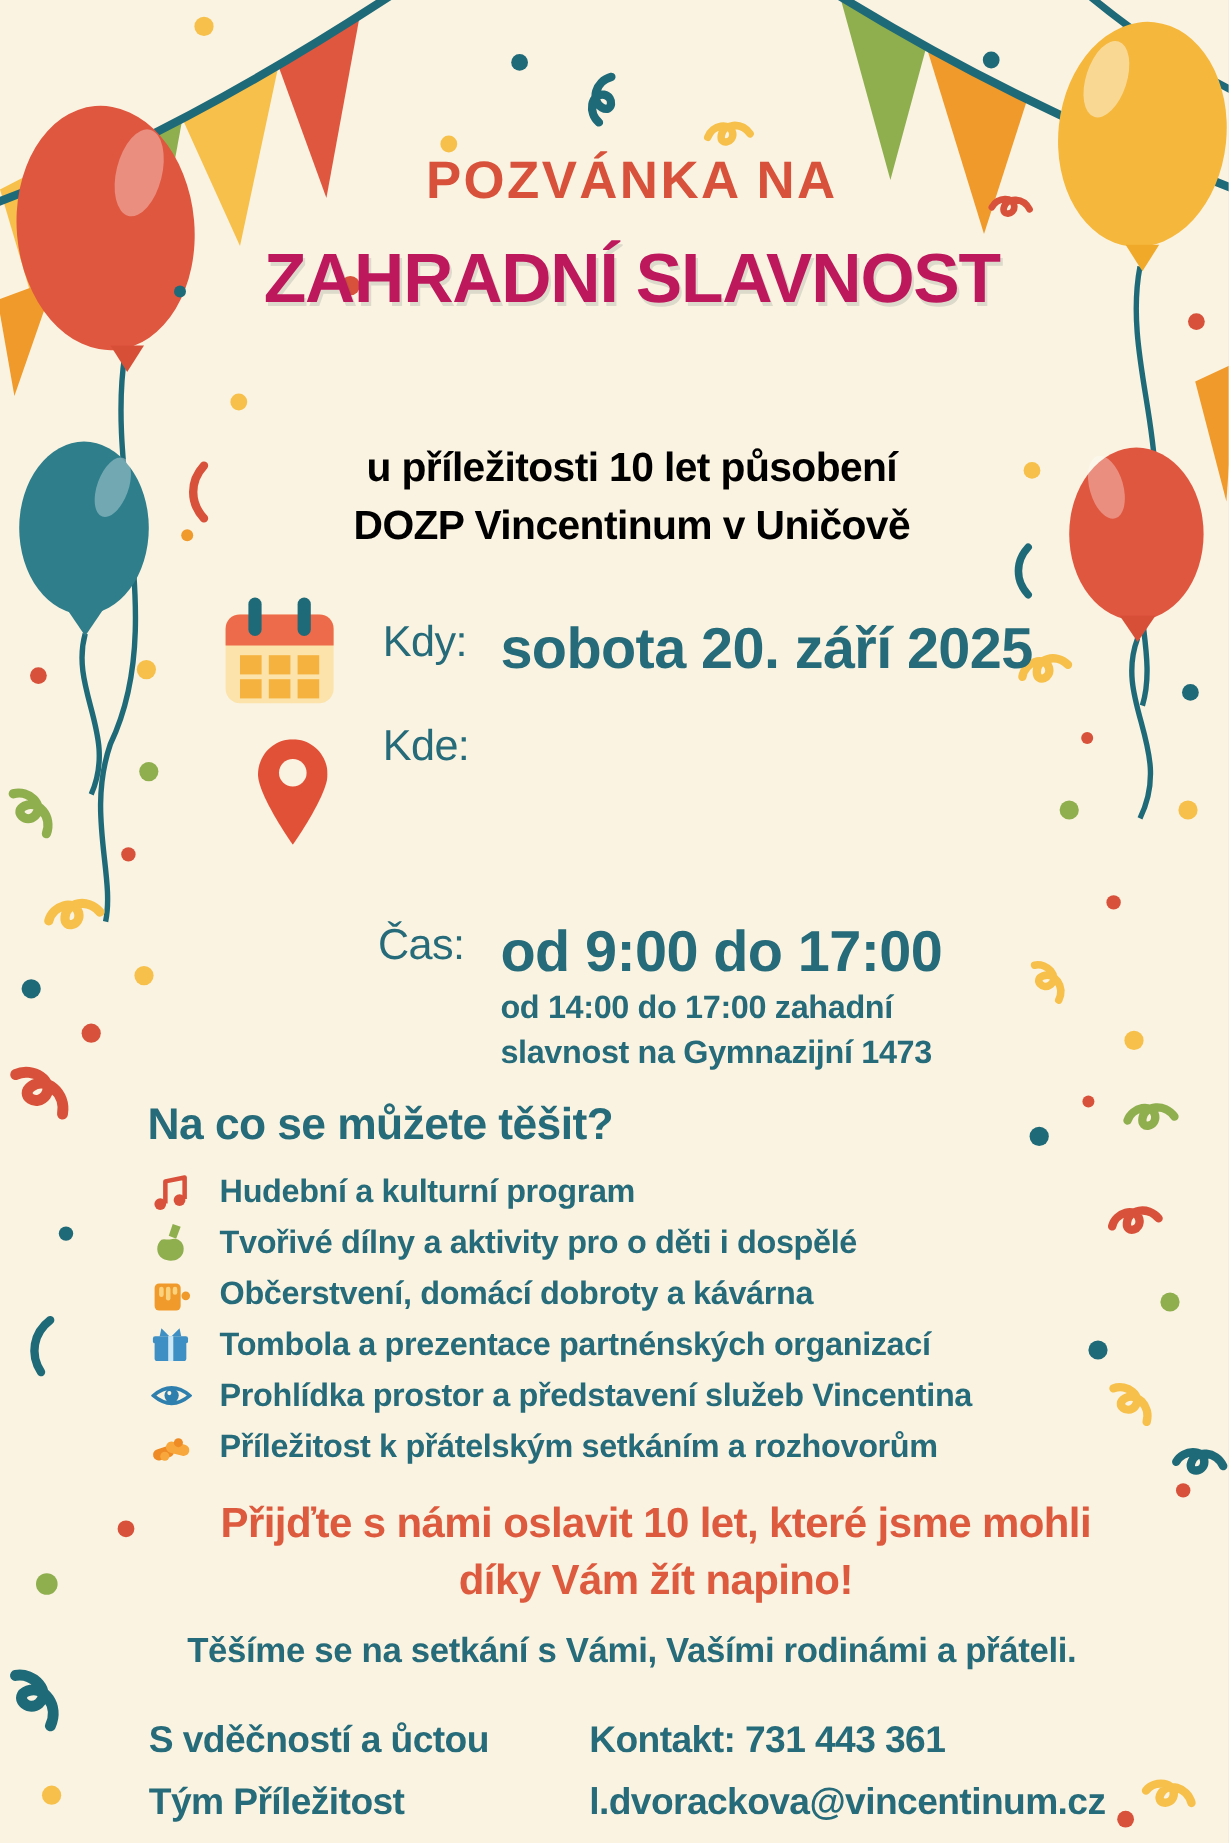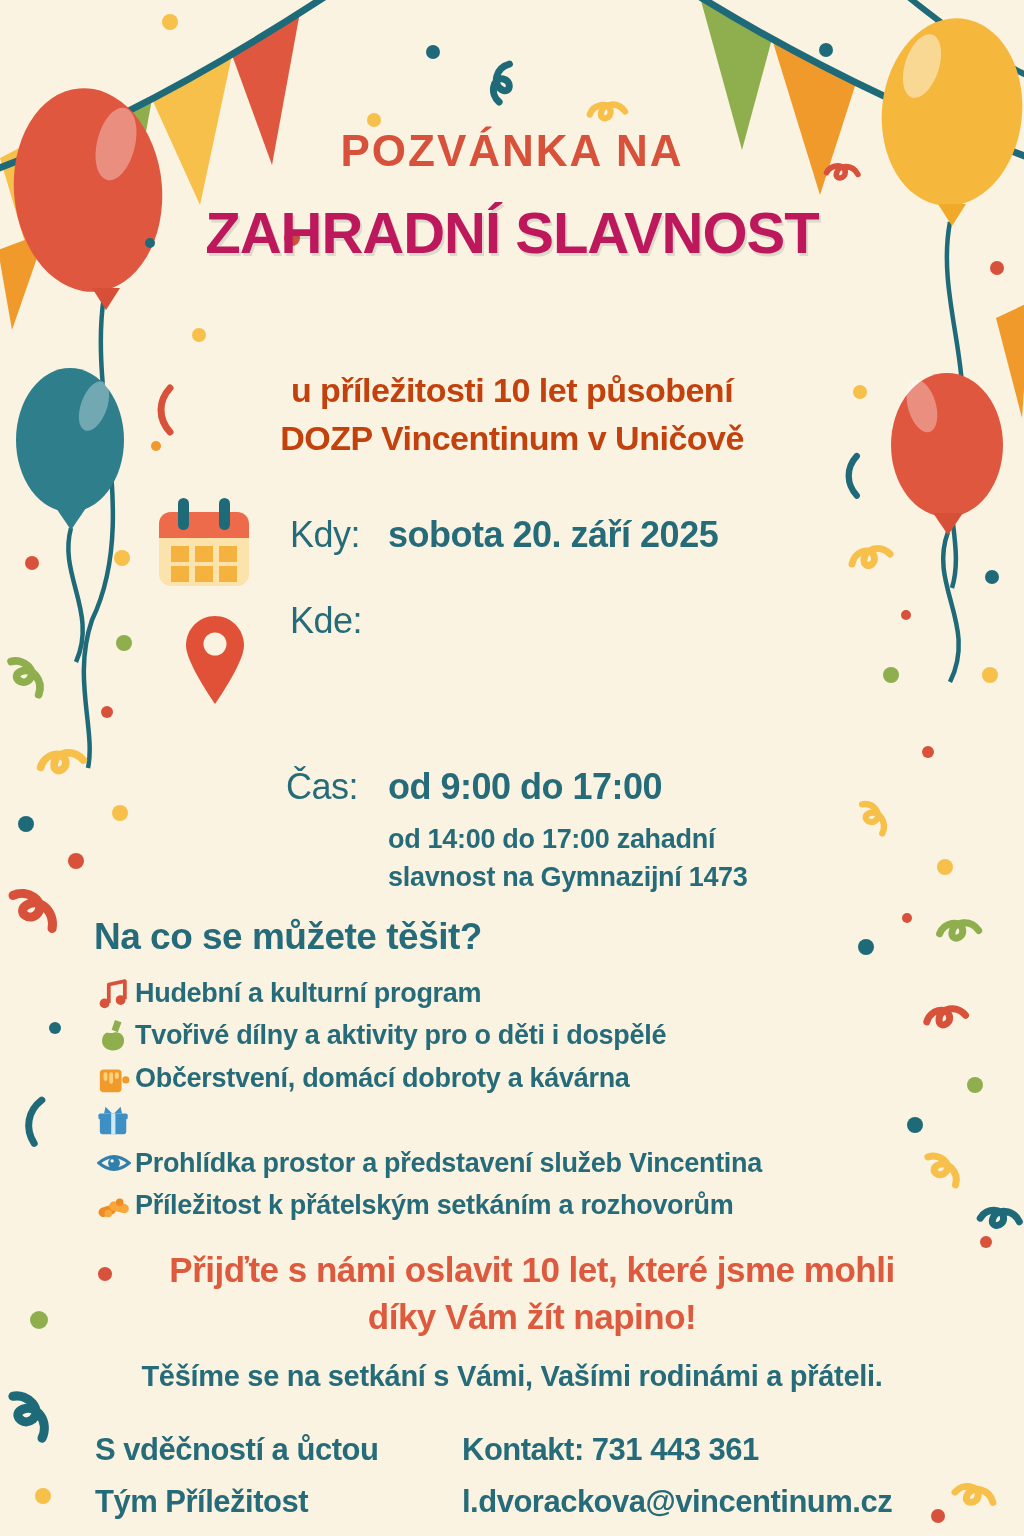--- a/index.html
+++ b/index.html
@@ -2,33 +2,33 @@
 <html><head>
 <meta charset="utf-8">
 <style>
   html,body{margin:0;padding:0;background:#e9e1cd;}
   .poster{
     position:relative;width:1024px;height:1536px;margin:0 auto;
     background:#faf3e1;overflow:hidden;
     font-family:"Liberation Sans",sans-serif;color:#266b7a;
   }
   .deco{position:absolute;inset:0;z-index:0;pointer-events:none;}
-  .abs{position:absolute;z-index:2;}
+  .abs{position:absolute;z-index:2;margin-left:29px;}
   .center{left:0;right:0;text-align:center;}
   .kicker{top:126px;font-size:44px;font-weight:700;letter-spacing:2px;color:#d8513a;}
   .title{top:198px;font-size:58px;line-height:70px;font-weight:700;letter-spacing:-1px;
          color:#be185d;text-shadow:2px 3px 0 rgba(70,90,90,0.16);}
-  .subtitle{top:366px;font-size:34px;line-height:48px;font-weight:700;color:#c2410c;letter-spacing:-0.5px;}
+  .subtitle{top:366px;font-size:34px;line-height:48px;font-weight:700;color:#000000;letter-spacing:-0.5px;}
   .lbl{font-size:36px;font-weight:400;letter-spacing:-0.5px;}
-  .val{font-size:36px;font-weight:700;letter-spacing:-0.5px;}
+  .val{font-size:48px;font-weight:700;letter-spacing:-0.5px;}
   .kde-lines{font-size:36px;line-height:49px;font-weight:700;letter-spacing:-0.5px;}
   .cas-notes{font-size:27px;line-height:38px;font-weight:700;letter-spacing:-0.3px;}
   .prog-heading{font-size:37px;font-weight:700;letter-spacing:-0.5px;}
   .prog-list{display:flex;flex-direction:column;}
-  .prog-item{display:flex;align-items:center;height:42.5px;gap:4px;}
+  .prog-item{display:flex;align-items:center;height:42.5px;gap:23px;}
   .prog-item .txt{font-size:27px;font-weight:700;letter-spacing:-0.3px;white-space:nowrap;}
   .bullet-icon{width:34px;height:34px;flex:0 0 34px;}
   .cta{top:1246px;font-size:35px;line-height:47px;font-weight:700;color:#dd5a3e;letter-spacing:-0.5px;padding-left:40px;}
   .closing{top:1360px;font-size:29px;font-weight:700;letter-spacing:-0.3px;}
   .footcol{font-size:31px;line-height:52px;font-weight:700;letter-spacing:-0.5px;}
 </style>
 </head>
 <body>
 
 <div class="poster">
@@ -210,20 +210,21 @@
     </div>
 
     <div class="prog-item">
       <svg class="bullet-icon" viewBox="0 0 36 36">
         <path d="M9 3 L16 10 L7.5 10 Z" fill="#3d8fc4"></path>
         <path d="M25 3 L18 10 L26.5 10 Z" fill="#3d8fc4"></path>
         <rect x="1.5" y="10" width="31" height="6.5" rx="2" fill="#3d8fc4"></rect>
         <rect x="3" y="15" width="28" height="17" rx="2.5" fill="#3d8fc4"></rect>
         <rect x="15" y="10" width="4.5" height="22" fill="#cfe8f5"></rect>
       </svg>
+      <span class="txt">Tombola a prezentace partnénských organizací</span>
     </div>
 
     <div class="prog-item">
       <svg class="bullet-icon" viewBox="0 0 36 36">
         <path d="M2 18 Q18 4.5 34 18 Q18 31.5 2 18 Z" fill="none" stroke="#2f7fae" stroke-width="3.2"></path>
         <circle cx="18" cy="18" r="6.3" fill="#2f7fae"></circle>
         <circle cx="16" cy="15.8" r="1.8" fill="#faf3e1"></circle>
       </svg>
       <span class="txt">Prohlídka prostor a představení služeb Vincentina</span>
     </div>

